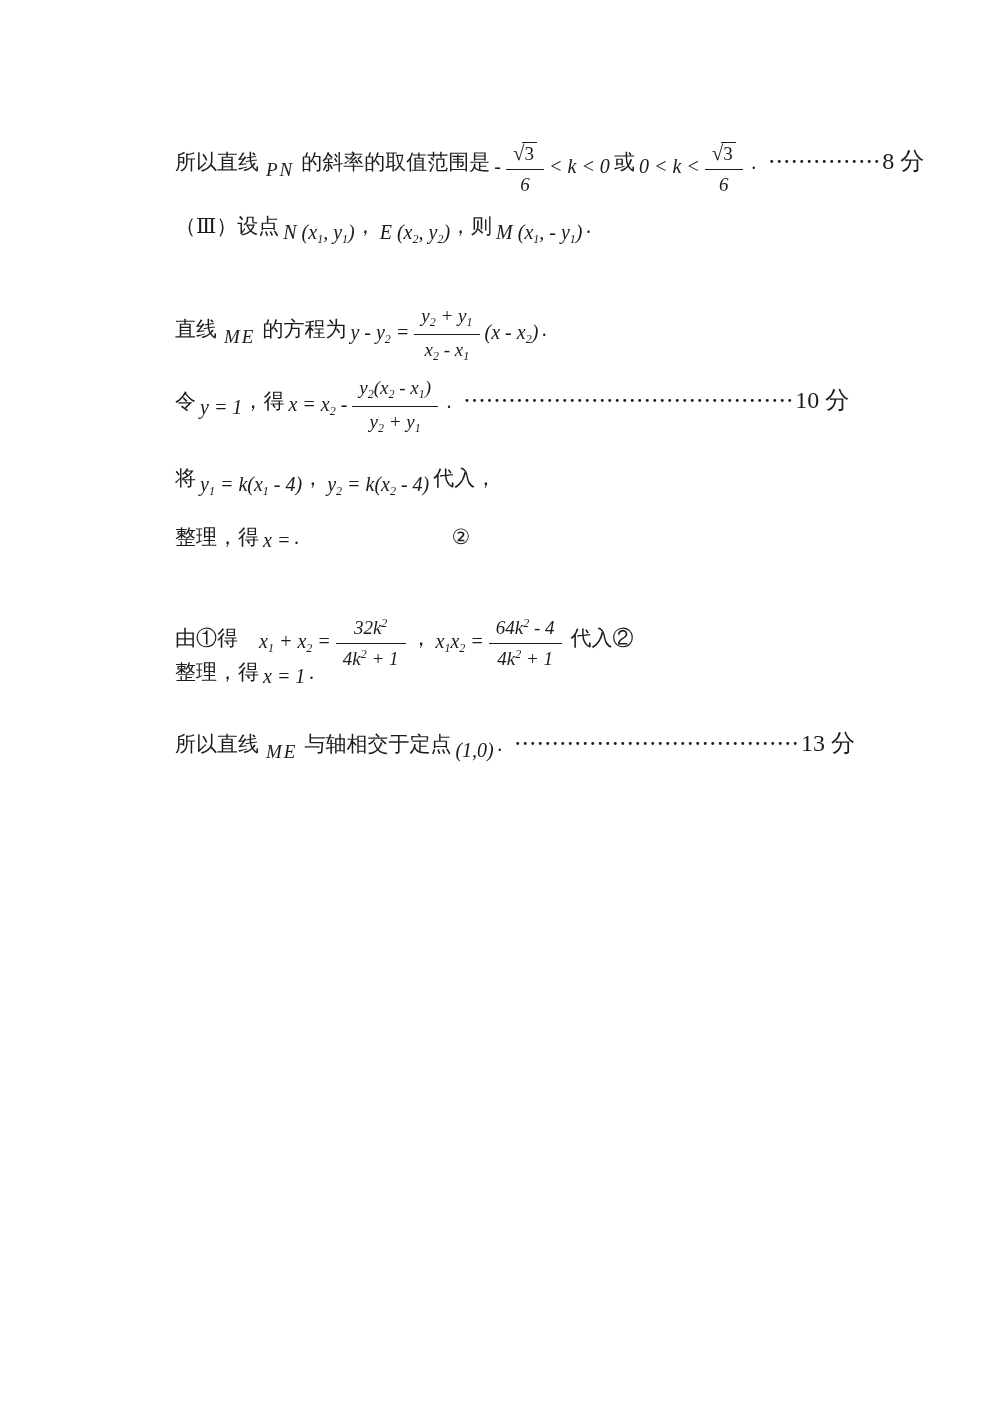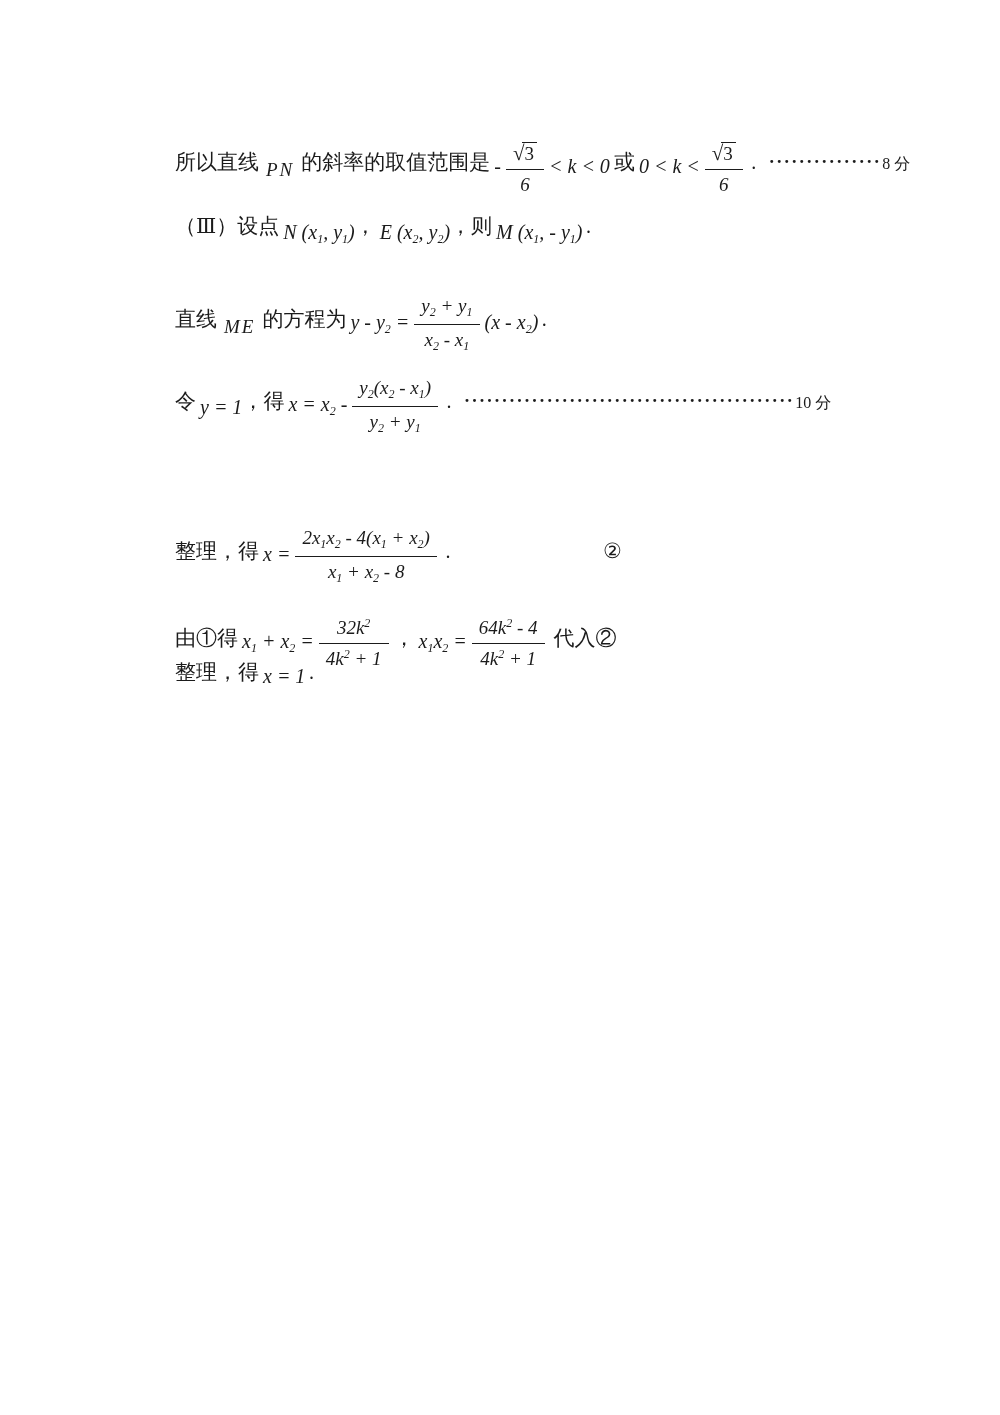--- a/index.html
+++ b/index.html
@@ -42,21 +42,21 @@
   .frac .den { display: block; padding: 4px 7px 1px; }
   .rad { font-style: normal; font-size: 21px; margin-right: -2px; }
   .rc  { font-style: normal; border-top: 1.5px solid #1b1b1b; padding: 0 3px 0 2px; }
   .dots {
     font-size: 18px;
     letter-spacing: 1.5px;
     font-weight: bold;
     margin: 0 1px 0 8px;
     vertical-align: 1px;
   }
-  .score { font-size: 16px; }
+  .score { font-size: 24px; }
   .tag { font-size: 21px; margin-left: 148px; }
 </style>
 </head>
 <body>
 
 <div class="page">
 
   <div class="line" style="top:136px">
     <span class="cjk">所以直线</span><span class="low">PN</span><span class="cjk">的斜率的取值范围是</span>
     <span class="eq dy4 mi"><span>-</span><span class="frac"><span class="num"><span class="rad">√</span><span class="rc">3</span></span><span class="den">6</span></span><span>&lt; </span><span>k</span><span> &lt; 0</span></span>
@@ -67,49 +67,61 @@
   </div>
 
   <div class="line" style="top:212px">
     <span class="cjk">（Ⅲ）设点</span>
     <span class="eq dy6 mi"><span>N</span> <span>(x</span><sub>1</sub><span>, y</span><sub>1</sub><span>)</span></span><span class="cjk">，</span>
     <span class="eq dy6 mi"><span>E</span> <span>(x</span><sub>2</sub><span>, y</span><sub>2</sub><span>)</span></span><span class="cjk">，则</span>
     <span class="eq dy6 mi"><span>M</span> <span>(x</span><sub>1</sub><span>, - y</span><sub>1</sub><span>)</span></span>
     <span class="mi">.</span>
   </div>
 
-  <div class="line" style="top:291px">
+  <div class="line" style="top:301px">
     <span class="cjk">直线</span><span class="low">ME</span><span class="cjk">的方程为</span>
     <span class="eq dy3 mi"><span>y - y</span><sub>2</sub><span> =</span><span class="frac"><span class="num"><span>y</span><sub>2</sub><span> + y</span><sub>1</sub></span><span class="den"><span>x</span><sub>2</sub><span> - x</span><sub>1</sub></span></span><span>(x - x</span><sub>2</sub><span>)</span></span>
     <span class="mi">.</span>
   </div>
 
   <div class="line" style="top:373px">
     <span class="cjk">令</span>
     <span class="eq dy6 mi">y = 1</span><span class="cjk">，得</span>
     <span class="eq dy3 mi"><span>x = x</span><sub>2</sub><span> -</span><span class="frac"><span class="num"><span>y</span><sub>2</sub><span>(x</span><sub>2</sub><span> - x</span><sub>1</sub><span>)</span></span><span class="den"><span>y</span><sub>2</sub><span> + y</span><sub>1</sub></span></span></span>
     <span class="mi">.</span>
     <span class="dots">············································</span><span class="score">10 分</span>
   </div>
 
+  <div class="line" style="top:464px">
+    <span class="cjk">将</span>
+    <span class="eq dy6 mi"><span>y</span><sub>1</sub><span> = k(x</span><sub>1</sub><span> - 4)</span></span><span class="cjk">，</span>
+    <span class="eq dy6 mi"><span>y</span><sub>2</sub><span> = k(x</span><sub>2</sub><span> - 4)</span></span>
+    <span class="cjk">代入，</span>
+  </div>
 
   <div class="line" style="top:523px">
     <span class="cjk">整理，得</span>
-    <span class="eq dy3 mi"><span>x =</span><span class="frac"><span class="num"><span>2x</span><sub>1</sub><span>x</span><sub>2</sub><span> - 4(x</span><sub>1</sub><span> + x</span><sub>2</sub><span>)</span></span><span class="den"><span>x</span><sub>1</sub><span> + x</span><sub>2</sub><span> - 8</span></span></span></span>
+    <span class="eq dy3 mi"><span>x =</span></span>
     <span class="mi">.</span>
     <span class="cjk tag">②</span>
   </div>
 
   <div class="line" style="top:613px">
     <span class="cjk">由①得</span>
-    <span class="eq dy3 mi" style="margin-left:0"><span>x</span><sub>1</sub><span> + x</span><sub>2</sub><span> =</span><span class="frac"><span class="num"><span>32k</span><sup>2</sup></span><span class="den"><span>4k</span><sup>2</sup><span> + 1</span></span></span></span><span class="cjk">，</span>
+    <span class="eq dy3 mi" style="margin-left:17px"><span>x</span><sub>1</sub><span> + x</span><sub>2</sub><span> =</span><span class="frac"><span class="num"><span>32k</span><sup>2</sup></span><span class="den"><span>4k</span><sup>2</sup><span> + 1</span></span></span></span><span class="cjk">，</span>
     <span class="eq dy3 mi"><span>x</span><sub>1</sub><span>x</span><sub>2</sub><span> =</span><span class="frac"><span class="num"><span>64k</span><sup>2</sup><span> - 4</span></span><span class="den"><span>4k</span><sup>2</sup><span> + 1</span></span></span></span>
     <span class="cjk">代入②</span>
   </div>
 
   <div class="line" style="top:658px">
     <span class="cjk">整理，得</span>
     <span class="eq dy4 mi">x = 1</span>
     <span class="mi">.</span>
   </div>
 
+  <div class="line" style="top:727px">
+    <span class="cjk">所以直线</span><span class="low">ME</span><span class="cjk">与轴相交于定点</span>
+    <span class="eq dy6 mi">(1,0)</span>
+    <span class="mi">.</span>
+    <span class="dots">······································</span><span class="score">13 分</span>
+  </div>
 
 </div>
 
 </body></html>

